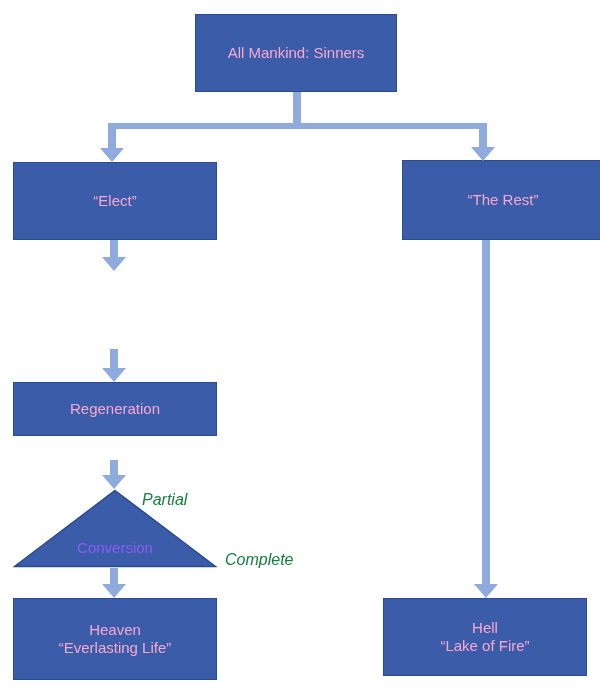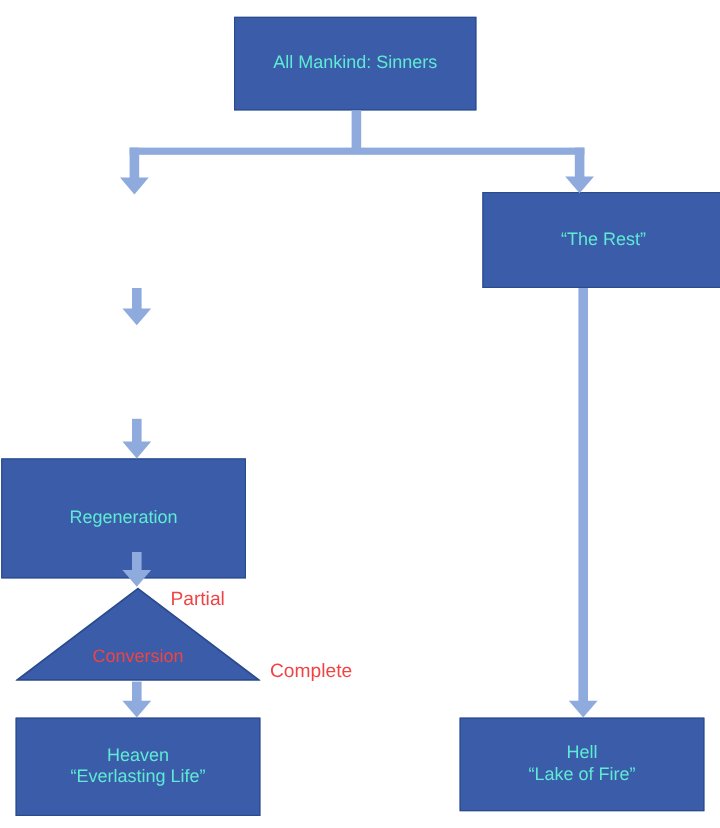--- a/index.html
+++ b/index.html
@@ -7,21 +7,21 @@
     --border:#2B4B8F;
     --conn:#8FAADC;
   }
   html,body{margin:0;padding:0;background:#fff;}
   #canvas{
     position:relative;width:600px;height:690px;background:#ffffff;overflow:hidden;
     font-family:"Liberation Sans",sans-serif;
   }
   .box{
     position:absolute;background:var(--fill);border:1.5px solid var(--border);
-    box-sizing:border-box;color:#5eead4;display:flex;flex-direction:column;
+    box-sizing:border-box;color:#f9a8d4;display:flex;flex-direction:column;
     align-items:center;justify-content:center;text-align:center;
     font-size:15px;line-height:18px;
   }
   .box .line{display:block;}
   
   .seg{position:absolute;background:var(--conn);}
   
   .varrow{position:absolute;}
   .varrow .shaft{
     position:absolute;top:0;left:50%;transform:translateX(-50%);
@@ -31,32 +31,32 @@
     position:absolute;bottom:0;left:50%;transform:translateX(-50%);
     width:0;height:0;
     border-left:12px solid transparent;border-right:12px solid transparent;
     border-top:14px solid var(--conn);
   }
   .tri-wrap{position:absolute;left:13px;top:489px;width:204px;height:79px;}
   .tri-wrap svg{display:block;width:100%;height:100%;}
   .tri-wrap polygon{fill:var(--fill);stroke:var(--border);stroke-width:1.5;}
   .tri-label{
     position:absolute;left:13px;top:538px;width:204px;text-align:center;
-    color:#ef4444;font-size:15px;line-height:19px;
+    color:#8b5cf6;font-size:15px;line-height:19px;
   }
   .float-label{
-    position:absolute;color:#ef4444;font-size:16px;line-height:21px;white-space:nowrap;
+    position:absolute;color:#15803d;font-size:16px;line-height:21px;white-space:nowrap;font-style:italic;
   }
   #label-partial{left:142px;top:489px;}
   #label-complete{left:225px;top:549px;}
   #node-root{left:195px;top:14px;width:202px;height:78px;}
   #node-elect{left:13px;top:162px;width:204px;height:78px;}
   #node-the-rest{left:402px;top:160px;width:202px;height:80px;}
   #node-at-one-time{left:13px;top:271px;width:204px;height:78px;}
-  #node-regeneration{left:1px;top:382px;width:204px;height:100px;}
+  #node-regeneration{left:13px;top:382px;width:204px;height:54px;}
   #node-heaven{left:13px;top:598px;width:204px;height:82px;}
   #node-hell{left:383px;top:598px;width:204px;height:78px;}
   #conn-stub{left:293px;top:92px;width:8px;height:36px;}
   #conn-hline{left:108px;top:123px;width:379px;height:6px;}
   #arrow-elbow-left{left:100px;top:123px;width:24px;height:39px;}
   #arrow-elbow-right{left:471px;top:123px;width:24px;height:38px;}
   #arrow-elect-down{left:102px;top:240px;width:24px;height:31px;}
   #arrow-atonetime-down{left:102px;top:349px;width:24px;height:33px;}
   #arrow-regeneration-down{left:102px;top:460px;width:24px;height:29px;}
   #arrow-conversion-down{left:102px;top:568px;width:24px;height:30px;}
@@ -64,20 +64,23 @@
 </style>
 </head>
 <body>
 
 <div id="canvas">
 
   <div class="box" id="node-root">
     <span class="line">All Mankind: Sinners</span>
   </div>
 
+  <div class="box" id="node-elect">
+    <span class="line">“Elect”</span>
+  </div>
 
   <div class="box" id="node-the-rest">
     <span class="line">“The Rest”</span>
   </div>
 
 
   <div class="box" id="node-regeneration">
     <span class="line">Regeneration</span>
   </div>
 

